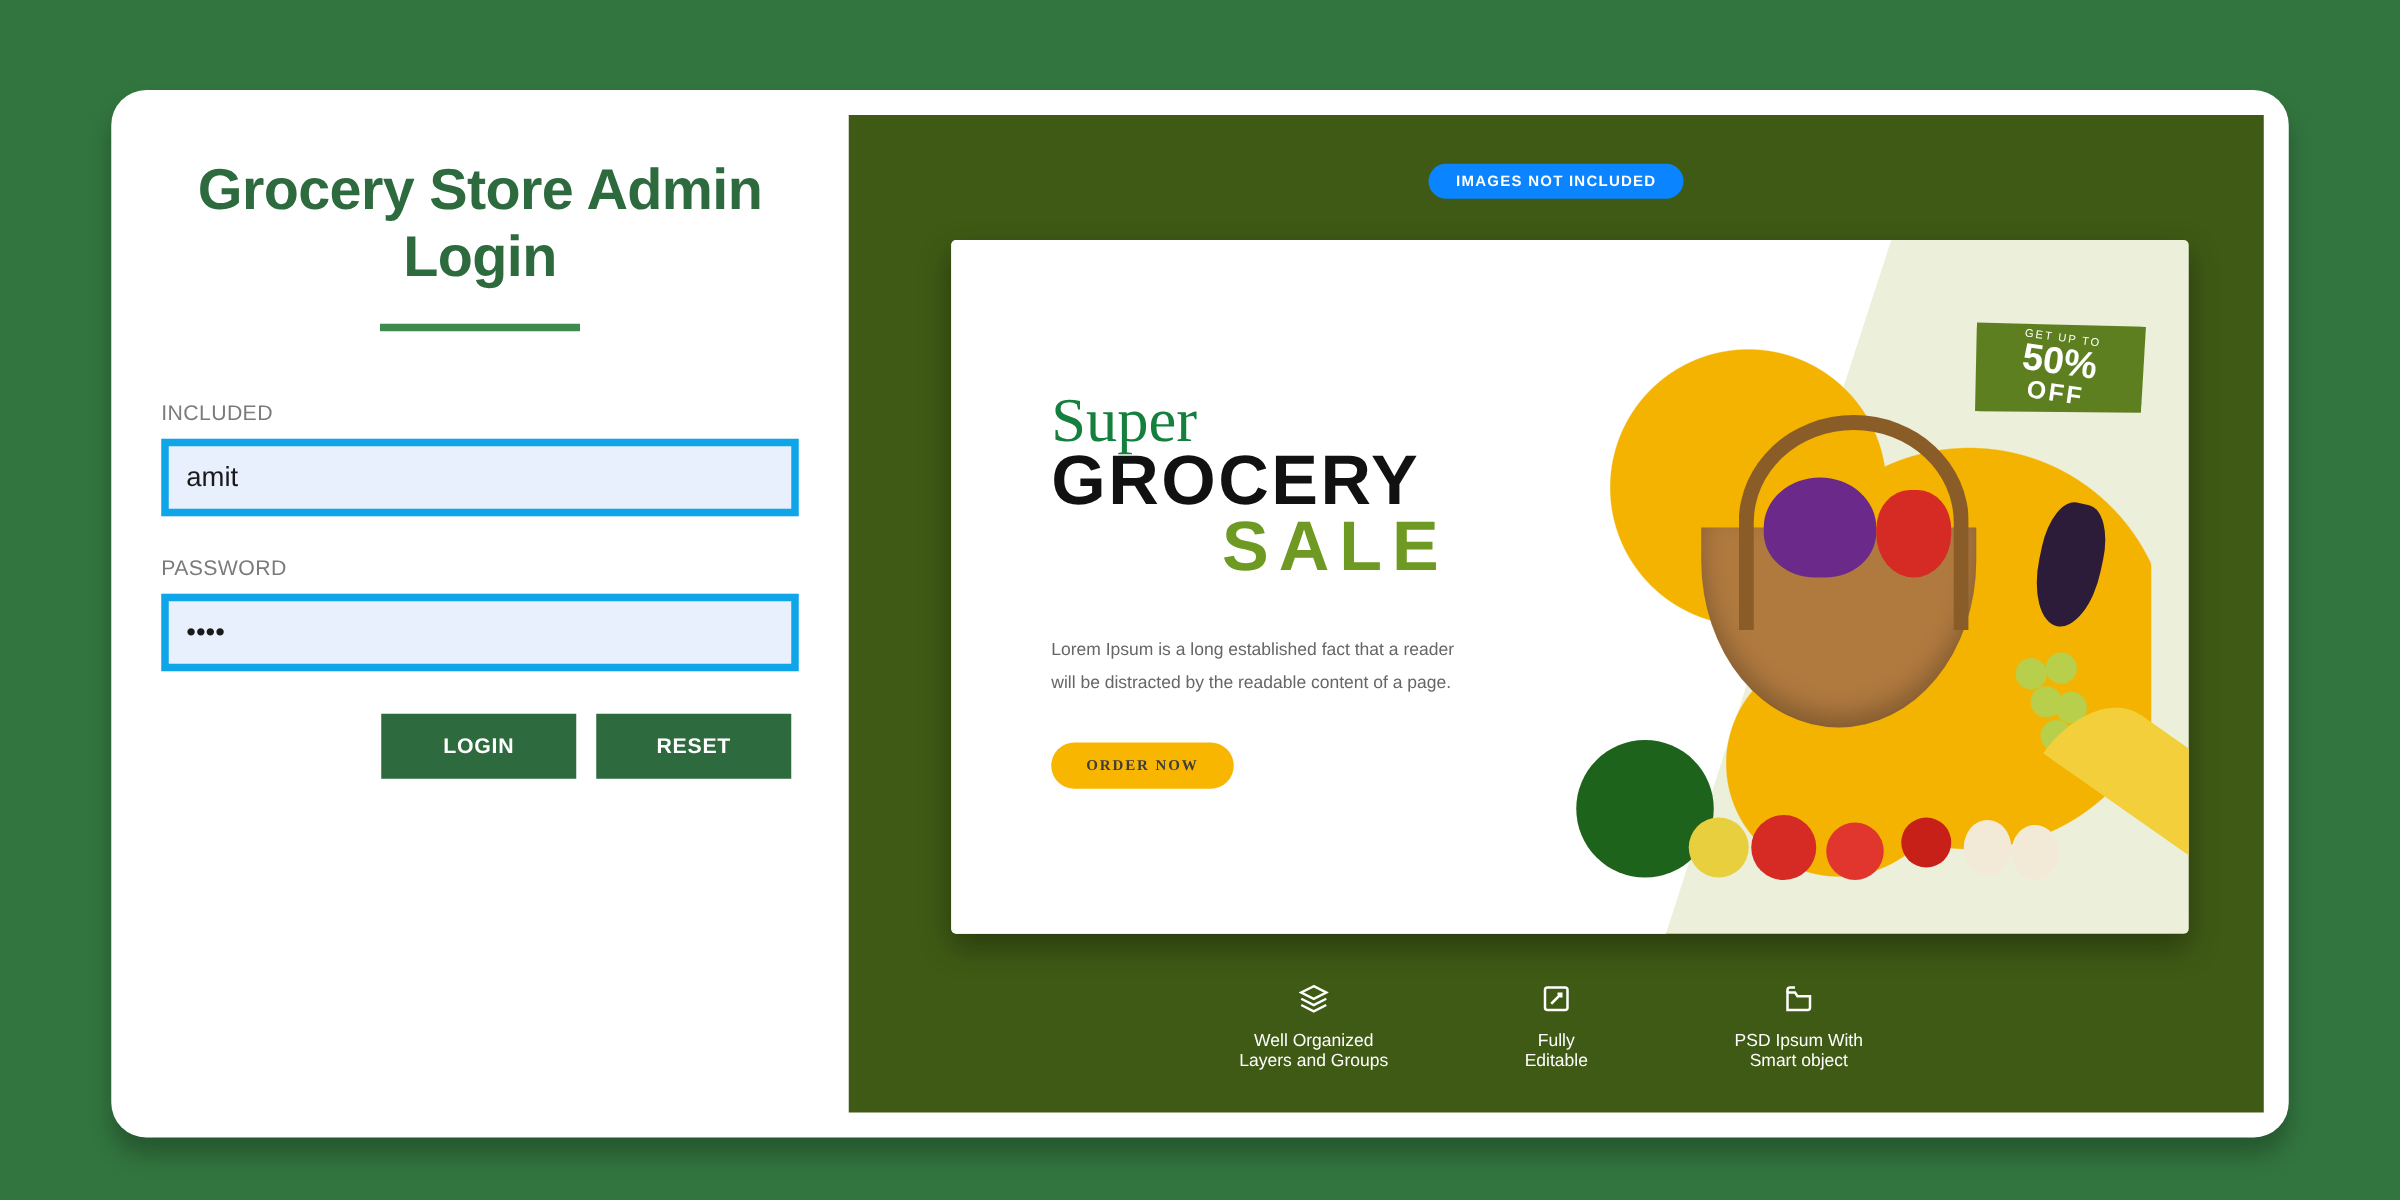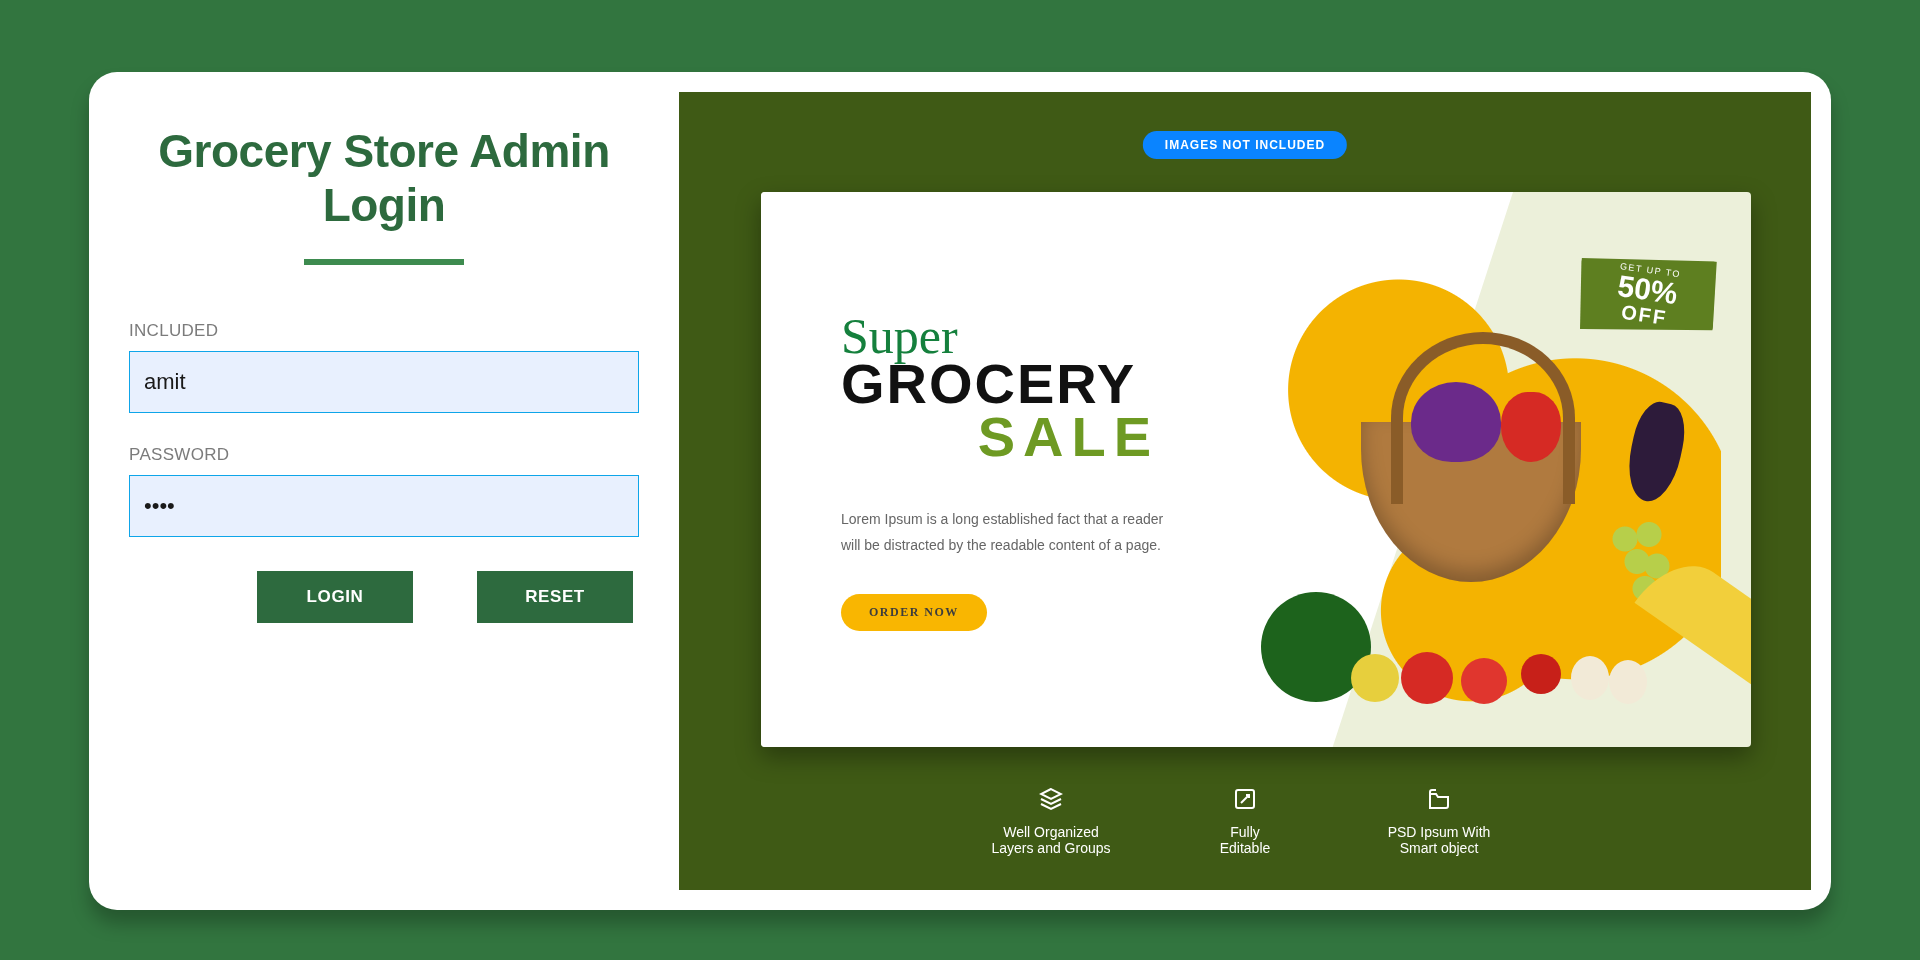--- a/index.html
+++ b/index.html
@@ -45,21 +45,21 @@
 .label {
   font-size:17px;
   color:#7b7b7b;
   letter-spacing:.3px;
   margin-bottom:10px;
 }
 .field {
   width:100%;
   height:62px;
   background:#e8f0fe;
-  border:1px solid #0ea5e9;
+  border:6px solid #0ea5e9;
   font-size:22px;
   padding:0 14px;
   color:#1a1a1a;
   outline:none;
 }
 .group2 { margin-top:32px; }
 .btn-row {
   margin-top:34px;
   display:flex;
   justify-content:flex-end;
@@ -69,21 +69,20 @@
 .btn {
   width:156px;
   height:52px;
   background:#2d6a3e;
   color:#ffffff;
   border:none;
   font-size:17px;
   font-weight:700;
   letter-spacing:.6px;
   cursor:pointer;
-  margin-left:48px;
 }
 
 
 .right {
   flex:1;
   background:#3f5a15;
   position:relative;
   margin:20px 20px 20px 0;
   overflow:hidden;
 }

